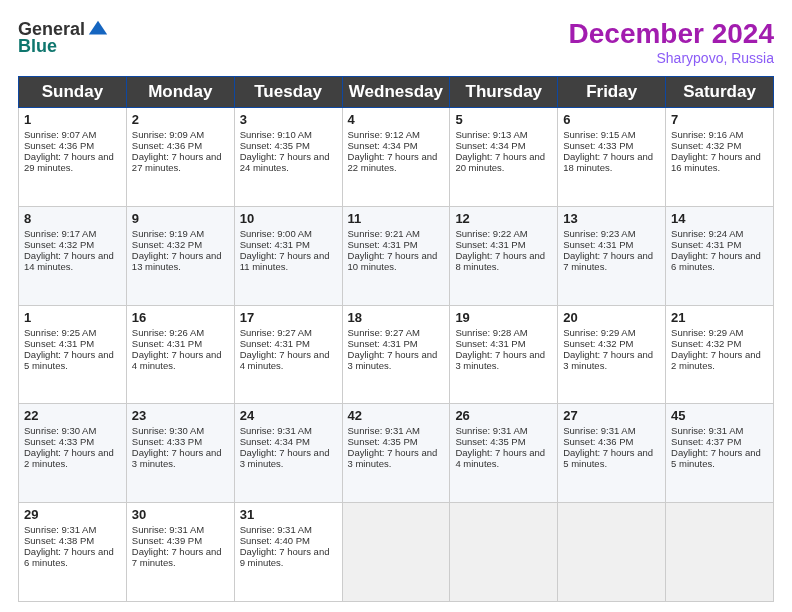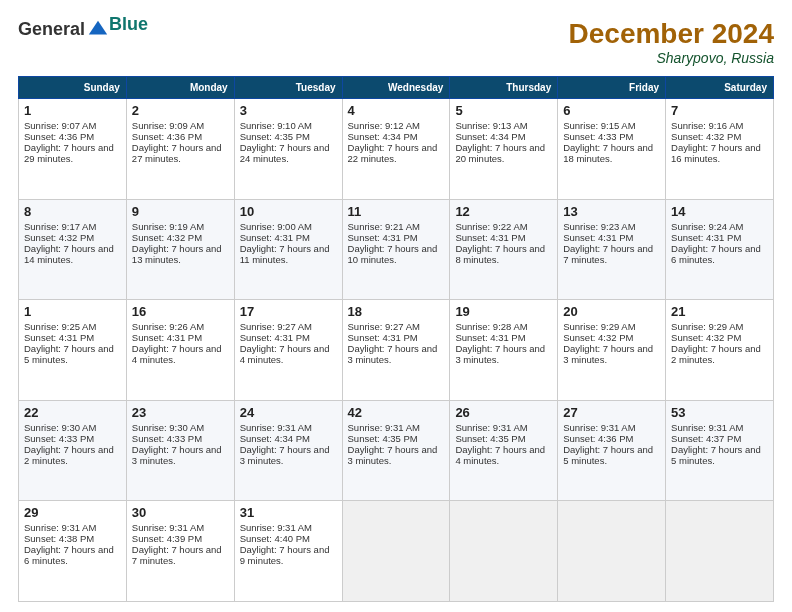--- a/index.html
+++ b/index.html
@@ -18,21 +18,21 @@
       flex-direction: column;
     }
     .header {
       display: flex;
       justify-content: space-between;
       align-items: flex-start;
       margin-bottom: 10px;
     }
     .logo {
       display: flex;
-      flex-direction: row;
+      flex-direction: column;
       align-items: flex-start;
     }
     .logo-text {
       display: flex;
       align-items: center;
       gap: 0px;
     }
     .logo-general {
       font-size: 18px;
       font-weight: bold;
@@ -47,40 +47,39 @@
       width: 22px;
       height: 22px;
       margin-left: 2px;
     }
     .title-block {
       text-align: right;
     }
     .month-title {
       font-size: 28px;
       font-weight: bold;
-      color: #a16207;
+      color: #a21caf;
     }
     .location-title {
       font-size: 14px;
-      color: #14532d;
-      font-style: italic;
+      color: #8b5cf6;
     }
     .calendar {
       flex: 1;
       border: 1px solid #ccc;
       border-collapse: collapse;
       width: 100%;
       table-layout: fixed;
     }
     .calendar th {
-      background: #0c4a6e;
+      background: #404040;
       color: #fff;
-      text-align: right;
+      text-align: center;
       padding: 5px 6px;
-      font-size: 10px;
+      font-size: 17px;
       font-weight: bold;
       border: 1px solid #0d47a1;
     }
     .calendar td {
       border: 1px solid #ccc;
       vertical-align: top;
       padding: 4px 5px;
       font-size: 9.5px;
       color: #333;
       background: #fff;
@@ -306,21 +305,21 @@
           <span>Sunset: 4:35 PM</span><br>
           <span>Daylight: 7 hours and 4 minutes.</span>
         </td>
         <td>
           <span class="day-num">27</span>
           <span>Sunrise: 9:31 AM</span><br>
           <span>Sunset: 4:36 PM</span><br>
           <span>Daylight: 7 hours and 5 minutes.</span>
         </td>
         <td>
-          <span class="day-num">53</span>
+          <span class="day-num">45</span>
           <span>Sunrise: 9:31 AM</span><br>
           <span>Sunset: 4:37 PM</span><br>
           <span>Daylight: 7 hours and 5 minutes.</span>
         </td>
       </tr>
 
       <tr>
         <td>
           <span class="day-num">29</span>
           <span>Sunrise: 9:31 AM</span><br>

